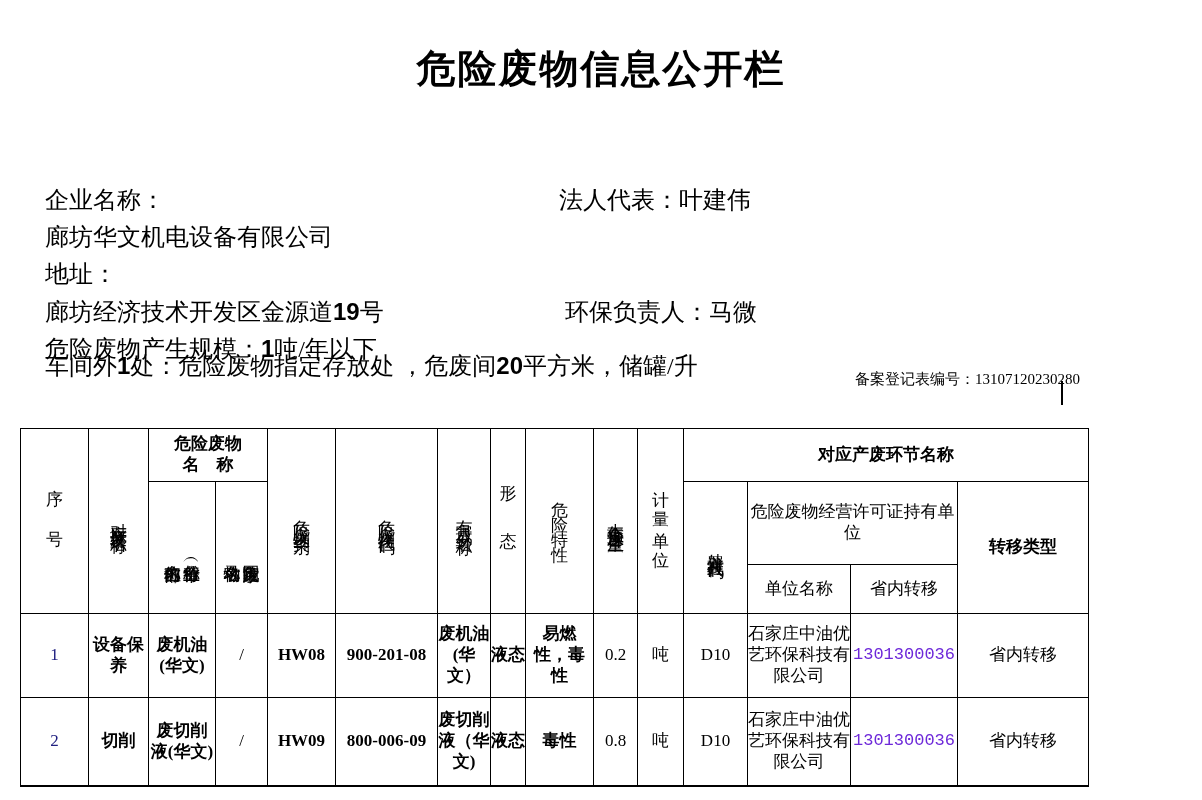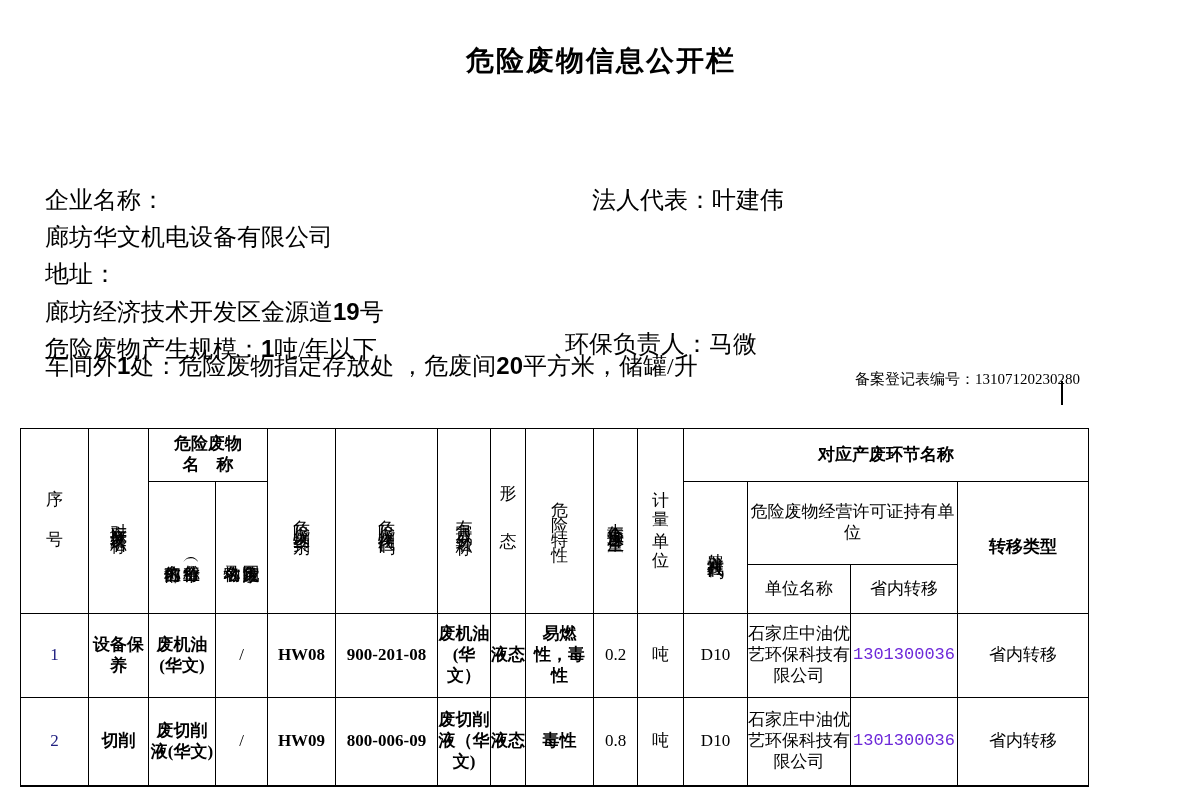--- a/index.html
+++ b/index.html
@@ -1,23 +1,23 @@
 <!DOCTYPE html>
 <html><head>
 <meta charset="utf-8">
 <style>
   html,body{margin:0;padding:0;background:#fff;}
   .page{position:relative;width:1202px;height:800px;background:#ffffff;overflow:hidden;
         font-family:"Liberation Serif","DejaVu Serif",serif;color:#000;}
   .title{position:absolute;top:42px;left:0;width:100%;text-align:center;
-         font-size:28px;font-weight:bold;margin:0;letter-spacing:2px;}
+         font-size:39px;font-weight:bold;margin:0;letter-spacing:2px;}
   .line{position:absolute;left:45px;font-size:24px;white-space:nowrap;line-height:28px;}
   .l1{top:186px}.l2{top:223px}.l3{top:260px}.l4{top:298px}.l5{top:335px}.l6{top:352px}
-  .col2{position:absolute;top:0;left:547px;}
-  .l4 .col2{left:520px;margin-top:32px;}
+  .col2{position:absolute;top:0;left:514px;}
+  .l4 .col2{left:520px;}
   .num{font-family:"Liberation Sans","DejaVu Sans",sans-serif;font-weight:bold;}
   .record{position:absolute;left:810px;top:13px;font-size:15px;white-space:nowrap;}
   .caret{position:absolute;left:1061px;top:381px;width:2px;height:24px;background:#000;}
 
   table.wtable{position:absolute;left:20px;top:428px;width:1068px;
          border-collapse:collapse;table-layout:fixed;
          border:1px solid #000;border-bottom:2px solid #000;}
   .wtable td{border:1px solid #000;padding:0;text-align:center;vertical-align:middle;
          font-size:17px;line-height:1.22;overflow:hidden;}
   .b{font-weight:bold;}

